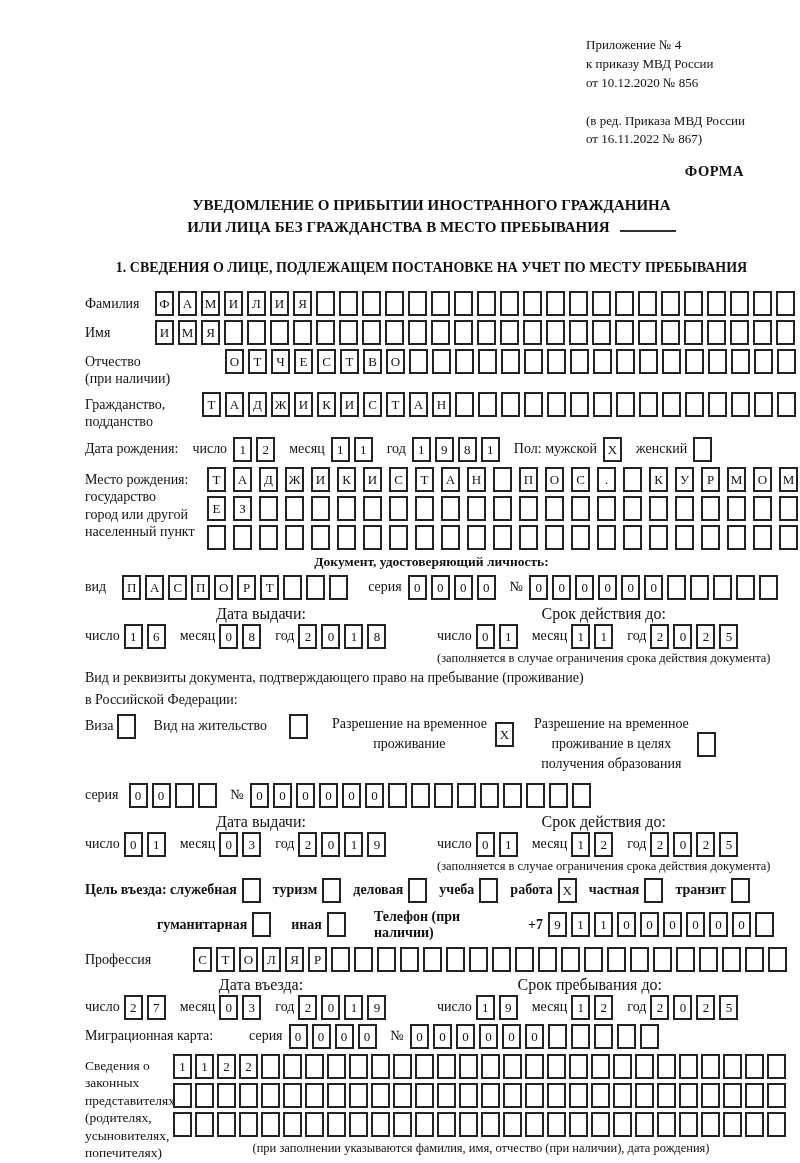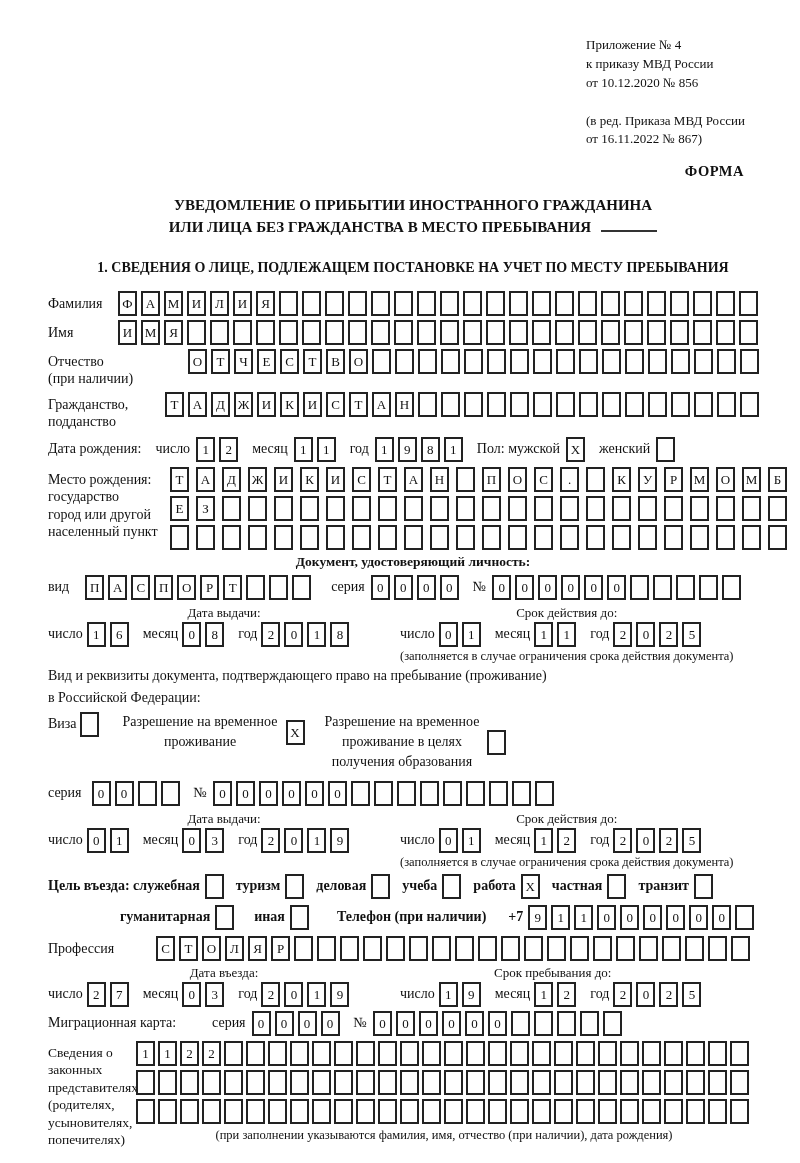--- a/index.html
+++ b/index.html
@@ -1,18 +1,18 @@
 <!DOCTYPE html>
 <html><head>
 <meta charset="utf-8">
 <style>
   * { margin:0; padding:0; box-sizing:border-box; }
   html,body { background:#fff; }
   body { width:800px; height:1163px; font-family:"Liberation Serif", serif; color:#111; }
-  .page { width:800px; height:1163px; padding:36px 22px 10px 48px; overflow:hidden; }
+  .page { width:800px; height:1163px; padding:36px 22px 10px 85px; overflow:hidden; }
 
   .hdr { margin-left:auto; width:192px; font-size:13px; line-height:1.45; }
   .hdr-sub { margin-top:19px; }
   .forma { text-align:right; padding-right:34px; font-weight:bold; font-size:14.5px; margin-top:14px; letter-spacing:.5px; }
 
   .title { text-align:center; font-weight:bold; font-size:15px; line-height:1.45; margin-top:15px; }
   .title-underline { display:inline-block; width:56px; border-bottom:2px solid #333; margin-left:10px; vertical-align:baseline; }
 
   .section-heading { text-align:center; font-weight:bold; font-size:14px; margin-top:21px; margin-bottom:15px; }
 
@@ -27,21 +27,21 @@
 
   .inline-row { display:flex; align-items:center; font-size:14px; margin-bottom:5px; }
   .inline-row .lbl { margin-right:6px; flex-shrink:0; }
   .inline-row .lbl.after { margin-left:10px; }
 
   .doc-header { text-align:center; font-weight:bold; font-size:13.5px; margin:4px 0 5px; }
 
   .dates-row { display:flex; margin:2px 0 4px; }
   .date-group { }
   .date-group.left { width:352px; }
-  .date-title { text-align:center; font-size:13px; margin-bottom:1px; }
+  .date-title { text-align:center; font-size:16px; margin-bottom:1px; }
   .date-line { display:flex; align-items:center; font-size:14px; }
   .date-line .dlabel { margin-right:4px; }
   .date-line .dlabel.mid { margin-left:10px; }
   .date-caption { font-size:12.5px; text-align:left; margin-top:2px; }
 
   .plain-line { font-size:14px; margin-bottom:6px; }
 
   .options-row { display:flex; align-items:flex-start; font-size:14px; margin:4px 0 8px; }
   .opt { display:flex; align-items:center; }
   .opt .opt-label { text-align:center; line-height:1.45; }
@@ -172,20 +172,24 @@
   </div>
 
   <div class="plain-line" style="margin-top:4px">Вид и реквизиты документа, подтверждающего право на пребывание (проживание)</div>
   <div class="plain-line">в Российской Федерации:</div>
 
   <div class="options-row">
     <div class="opt">
       <span class="opt-label">Виза</span>
       <span class="cells" style="margin-left:3px"><span class="cell"></span></span>
     </div>
+    <div class="opt" style="margin-left:14px">
+      <span class="opt-label">Вид на жительство</span>
+      <span class="cells" style="margin-left:22px"><span class="cell"></span></span>
+    </div>
     <div class="opt" style="margin-left:20px">
       <span class="opt-label">
         <div>Разрешение на временное</div>
         <div>проживание</div>
       </span>
       <span class="cells"><span class="cell">X</span></span>
     </div>
     <div class="opt" style="margin-left:16px">
       <span class="opt-label">
         <div>Разрешение на временное</div>

